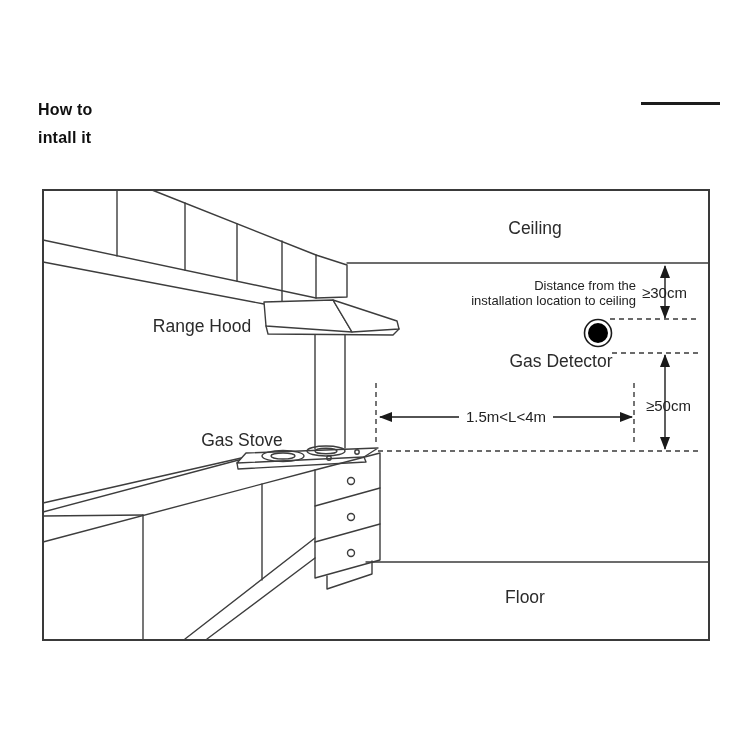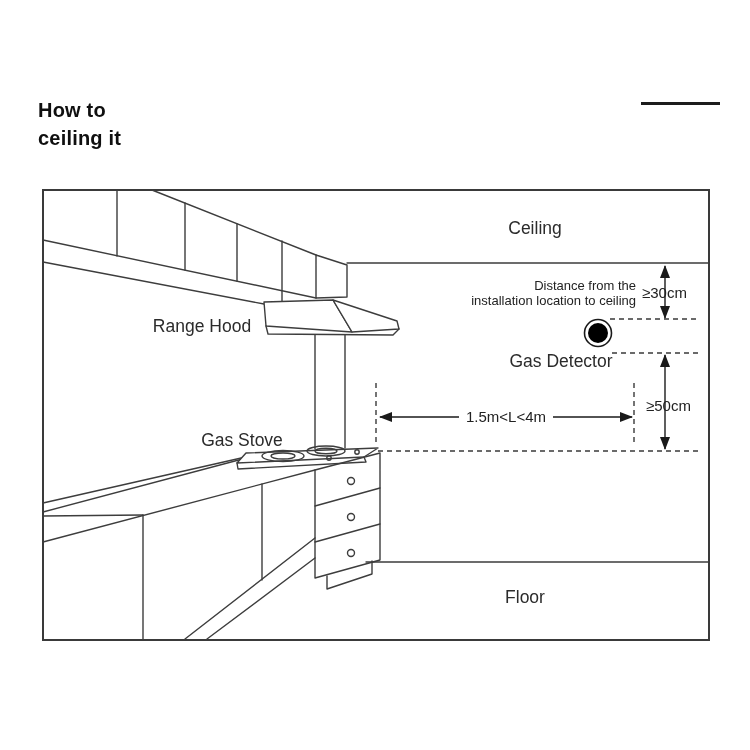--- a/index.html
+++ b/index.html
@@ -1,39 +1,39 @@
 <!DOCTYPE html>
 <html><head>
 <meta charset="utf-8">
 <style>
   html,body{margin:0;padding:0;background:#ffffff;}
   #page{position:relative;width:750px;height:750px;background:#ffffff;overflow:hidden;
         font-family:"Liberation Sans",sans-serif;}
-  #title{position:absolute;left:38px;top:96px;font-size:20px;font-weight:bold;
+  #title{position:absolute;left:38px;top:96px;font-size:16px;font-weight:bold;
          line-height:28px;color:#0f0f0f;letter-spacing:0.2px;white-space:pre-line;}
   #title .line{display:block;}
   #hrule{position:absolute;left:641px;top:102px;width:79px;height:3px;background:#1c1c1c;}
   svg{position:absolute;left:0;top:0;}
   .ln{stroke:#3d3d3d;stroke-width:1.4;fill:none;stroke-linecap:round;stroke-linejoin:round;}
   .frame{stroke:#3a3a3a;stroke-width:2;fill:none;}
   .whitefill{fill:#ffffff;}
   .dash{stroke:#3a3a3a;stroke-width:1.4;fill:none;stroke-dasharray:5 4;}
   .arrow{stroke:#1a1a1a;stroke-width:1.4;fill:none;}
   .lbl{fill:#2b2b2b;font-family:"Liberation Sans",sans-serif;font-size:17.5px;}
   .lbl-sm{fill:#222222;font-family:"Liberation Sans",sans-serif;font-size:13px;}
   .lbl-md{fill:#222222;font-family:"Liberation Sans",sans-serif;font-size:15px;}
   .mid{text-anchor:middle;}
   .end{text-anchor:end;}
 </style>
 </head>
 <body>
 
 <div id="page">
 
-  <div id="title"><span class="line">How to</span><span class="line">ceiling it</span></div>
+  <div id="title"><span class="line">How to</span><span class="line">intall it</span></div>
 
   <div id="hrule"></div>
 
   <svg width="750" height="750" viewBox="0 0 750 750">
     <defs>
       <marker id="ah" markerWidth="14" markerHeight="11" refX="12" refY="5" orient="auto" markerUnits="userSpaceOnUse">
         <path d="M0,0 L13,5 L0,10 Z" fill="#1a1a1a"></path>
       </marker>
     </defs>
 

